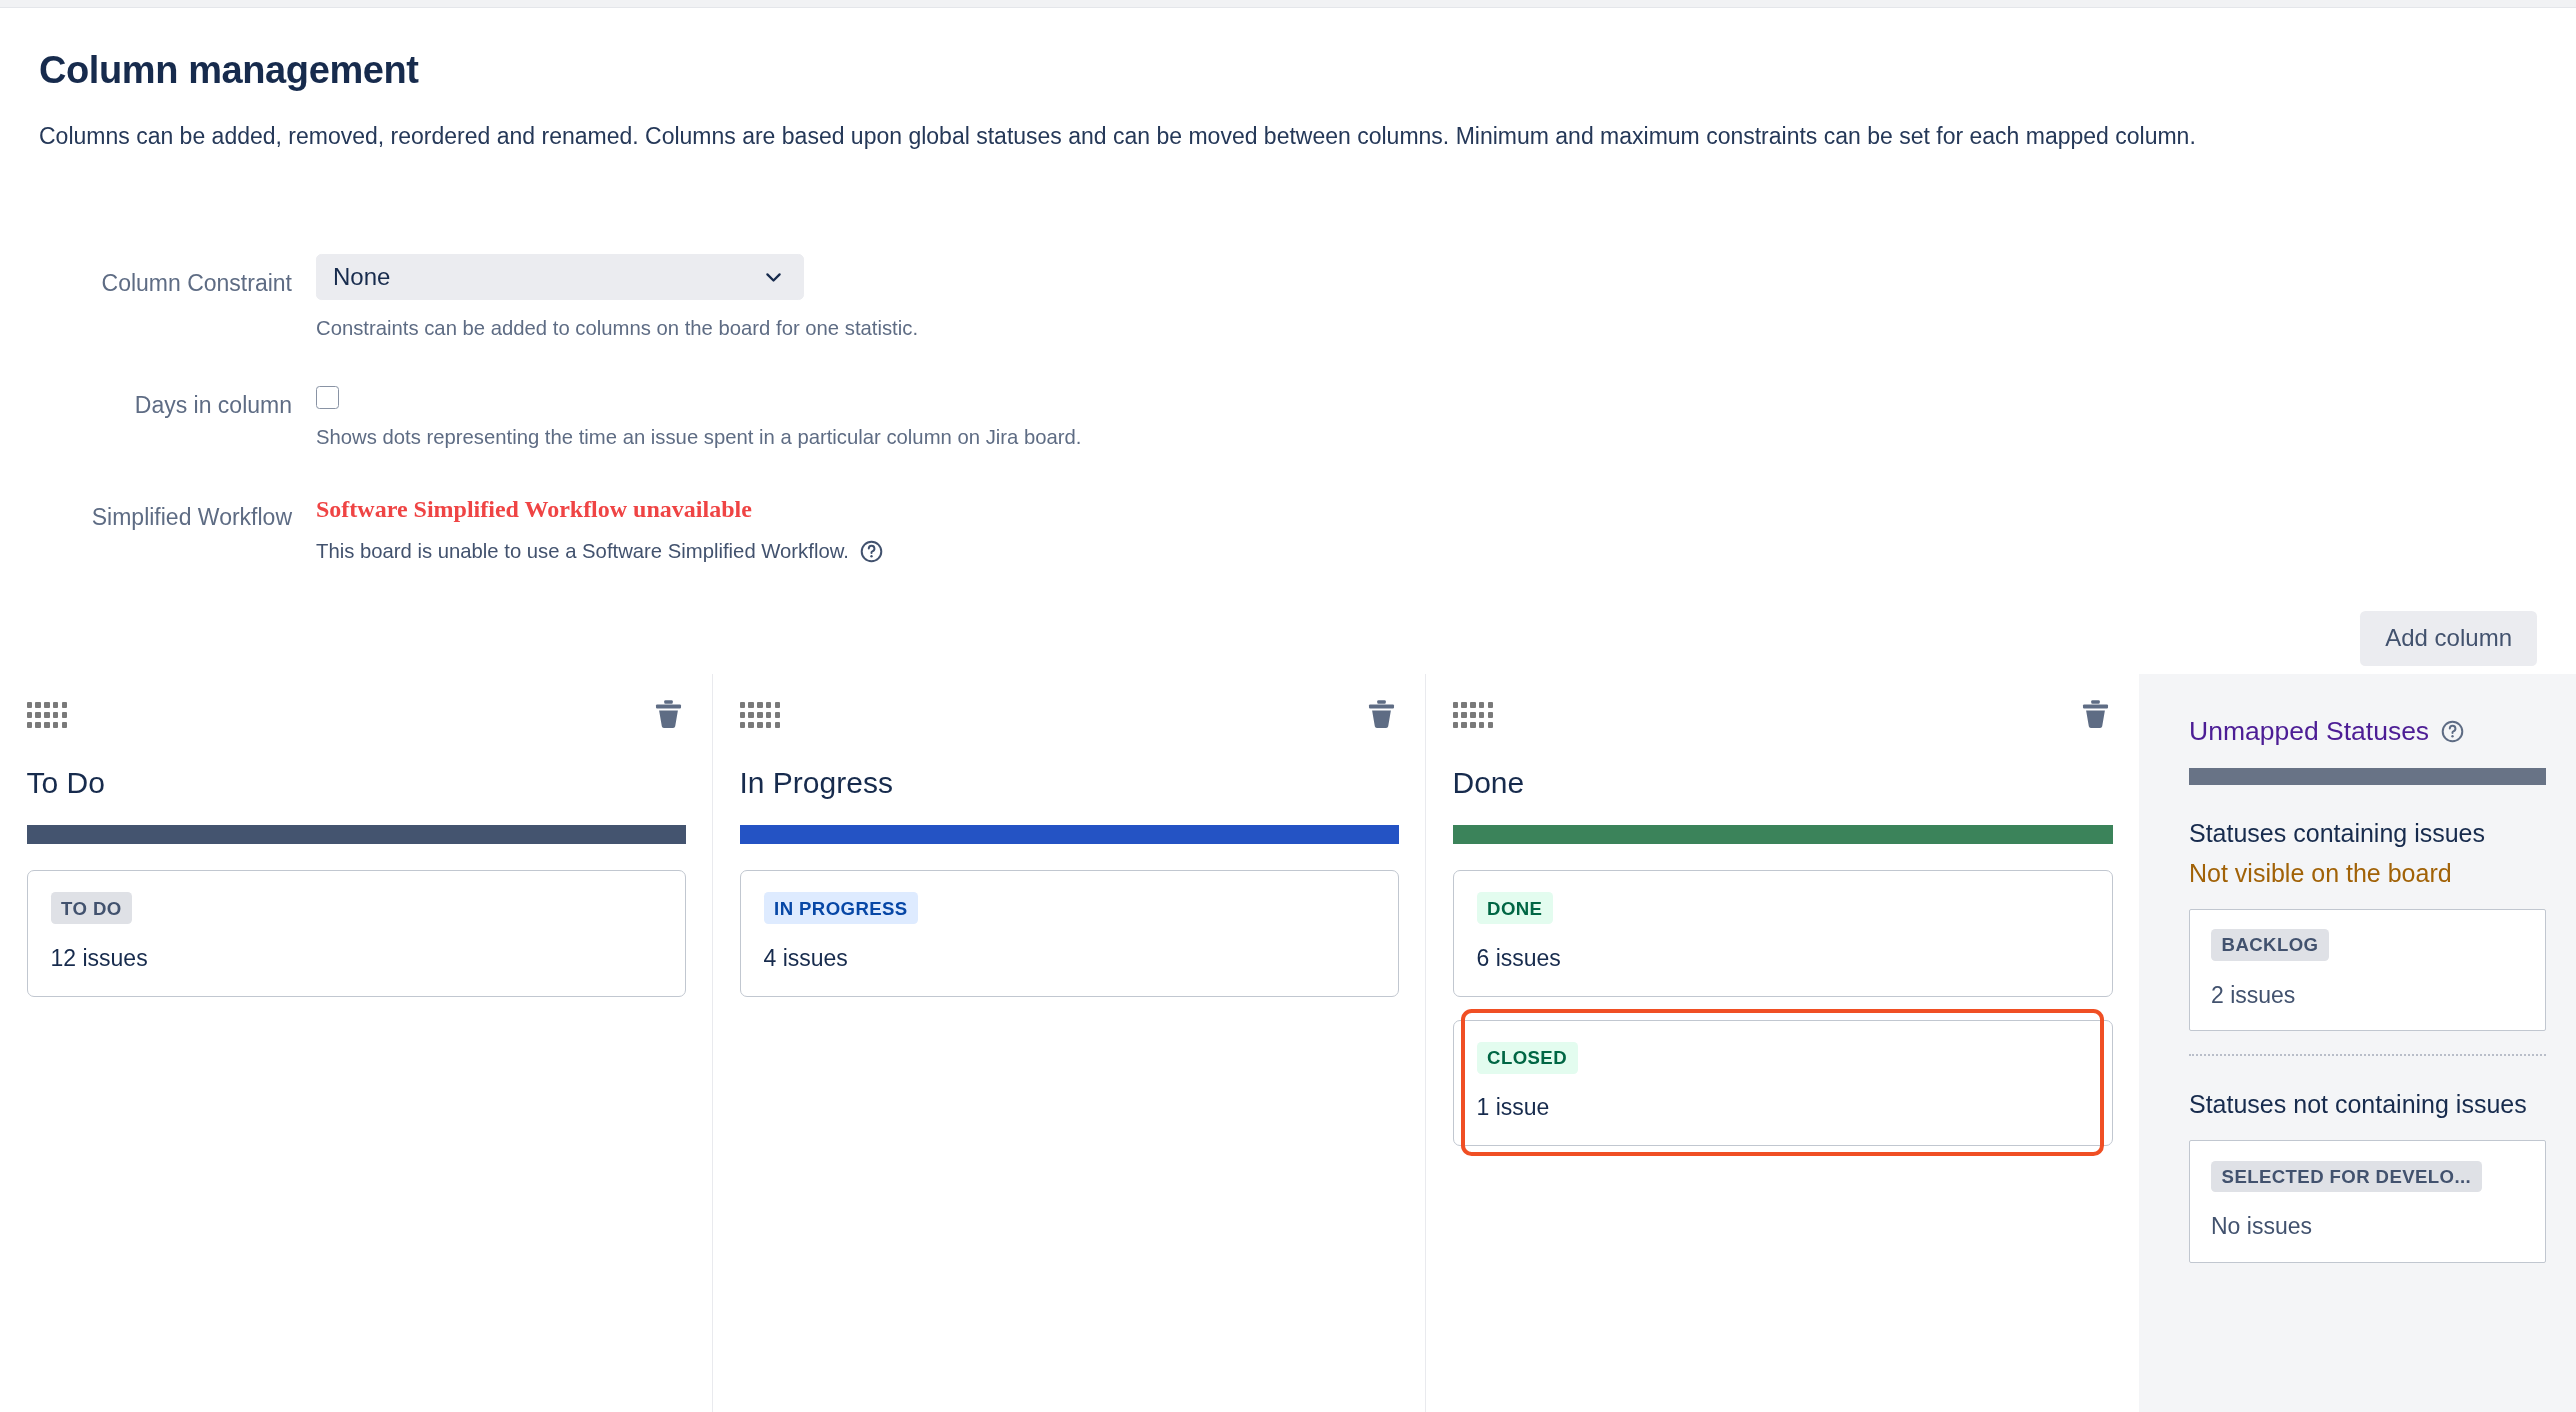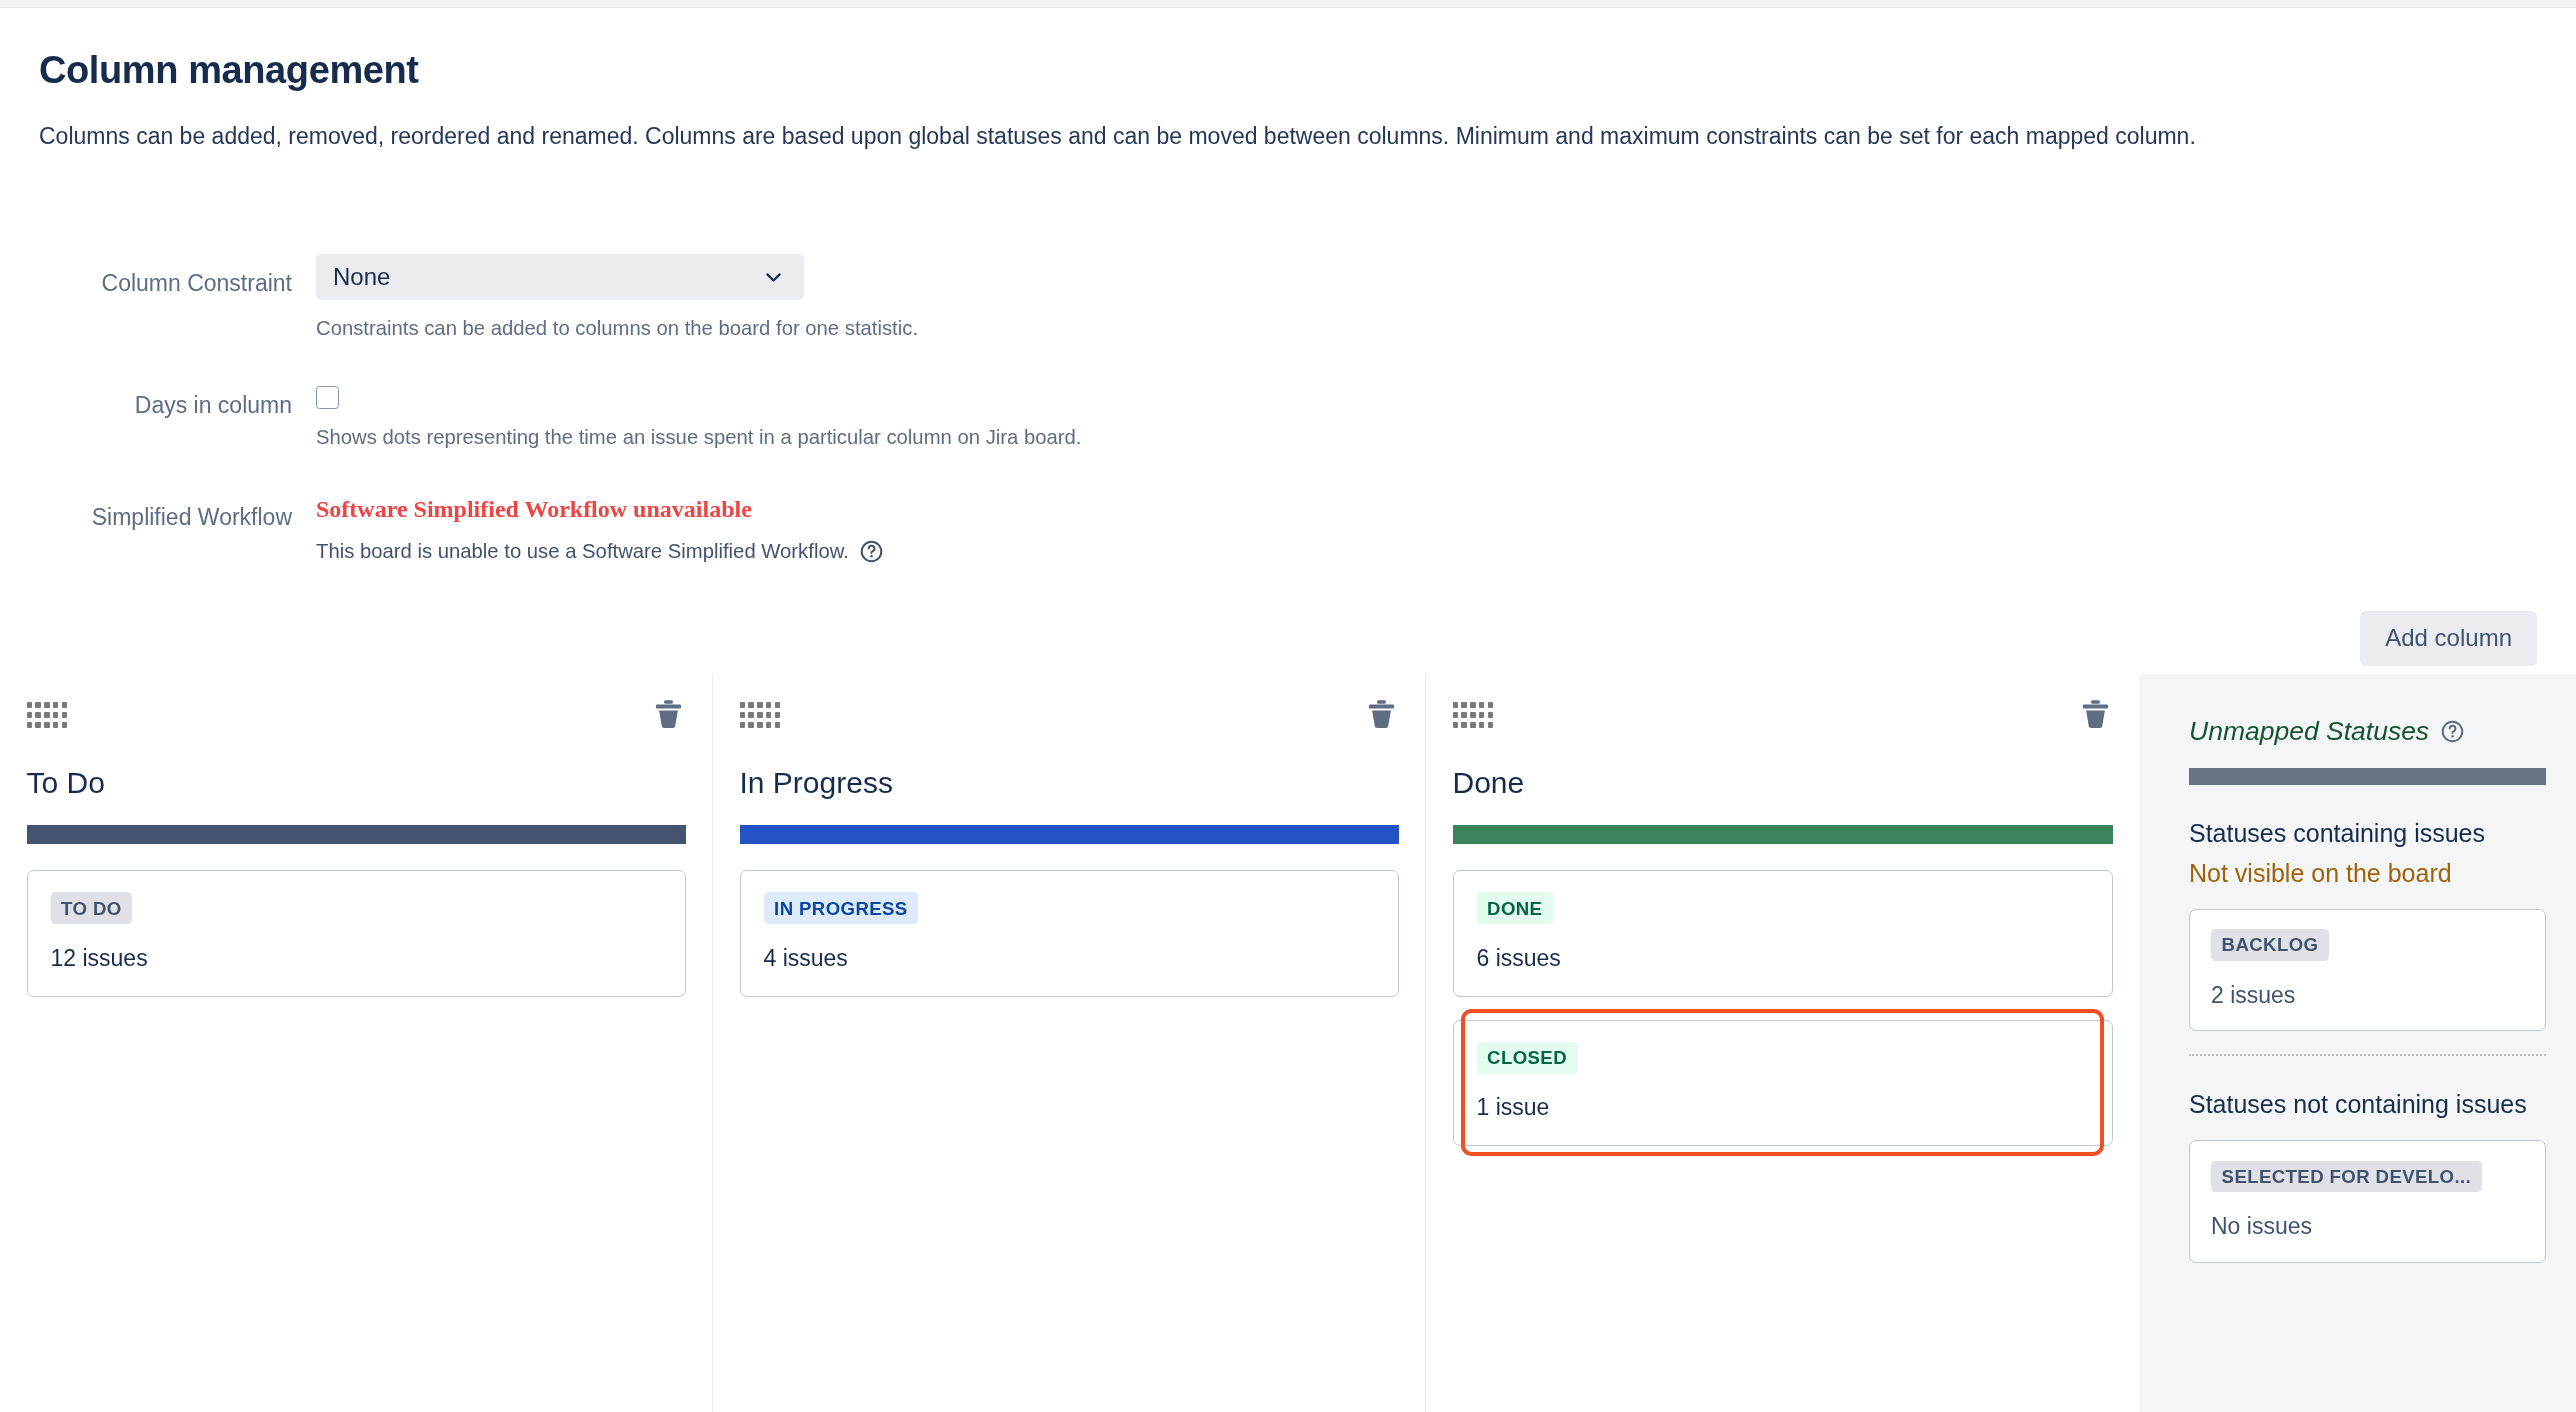--- a/index.html
+++ b/index.html
@@ -289,26 +289,25 @@
     position: absolute;
     top: 0; left: 2159px;
     width: 417px;
     height: 738px;
     background: #f4f5f7;
     padding: 41px 30px 0 30px;
   }
 
   .unmapped-title {
     font-size: 26.5px;
-    color: #14532d;
+    color: #4c1d95;
     display: flex;
     align-items: center;
     gap: 10.6px;
     line-height: 1.25;
-    font-style: italic;
   }
 
   .unmapped-bar {
     margin-top: 19.4px;
     height: 17.7px;
     width: 100%;
     background: #687386;
   }
 
   .group-heading {
@@ -321,21 +320,21 @@
     margin-top: 7px;
     font-size: 25px;
     color: #a16207;
     line-height: 1.3;
   }
 
   .unmapped-card {
     margin-top: 19.4px;
     background: #ffffff;
     border: 1.8px solid #c1c7d0;
-    border-radius: 7px;
+    border-radius: 2px;
     padding: 19.4px 21px 21px 21px;
     cursor: grab;
   }
   .unmapped-card .status-count { color: #42526e; }
 
   .dotted-sep {
     margin-top: 23px;
     border-top: 2.7px dotted #b9bec9;
     height: 0;
   }

